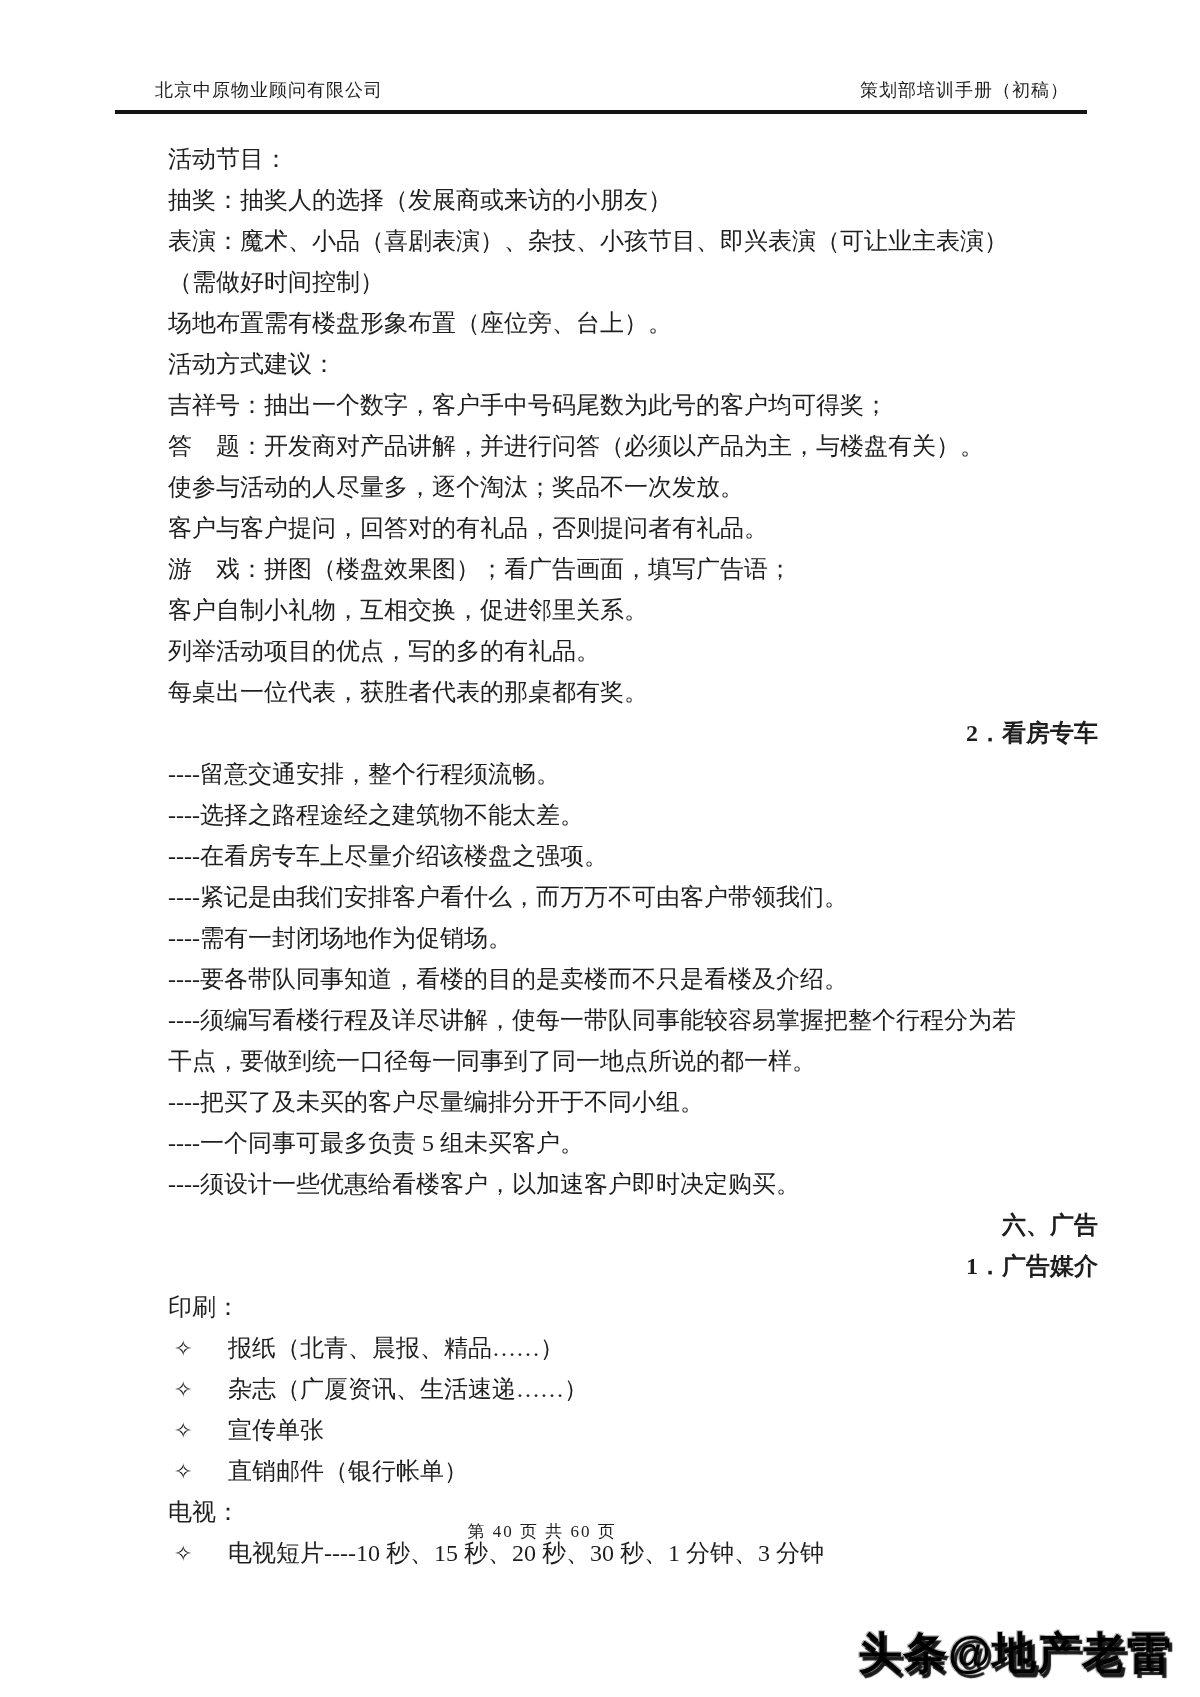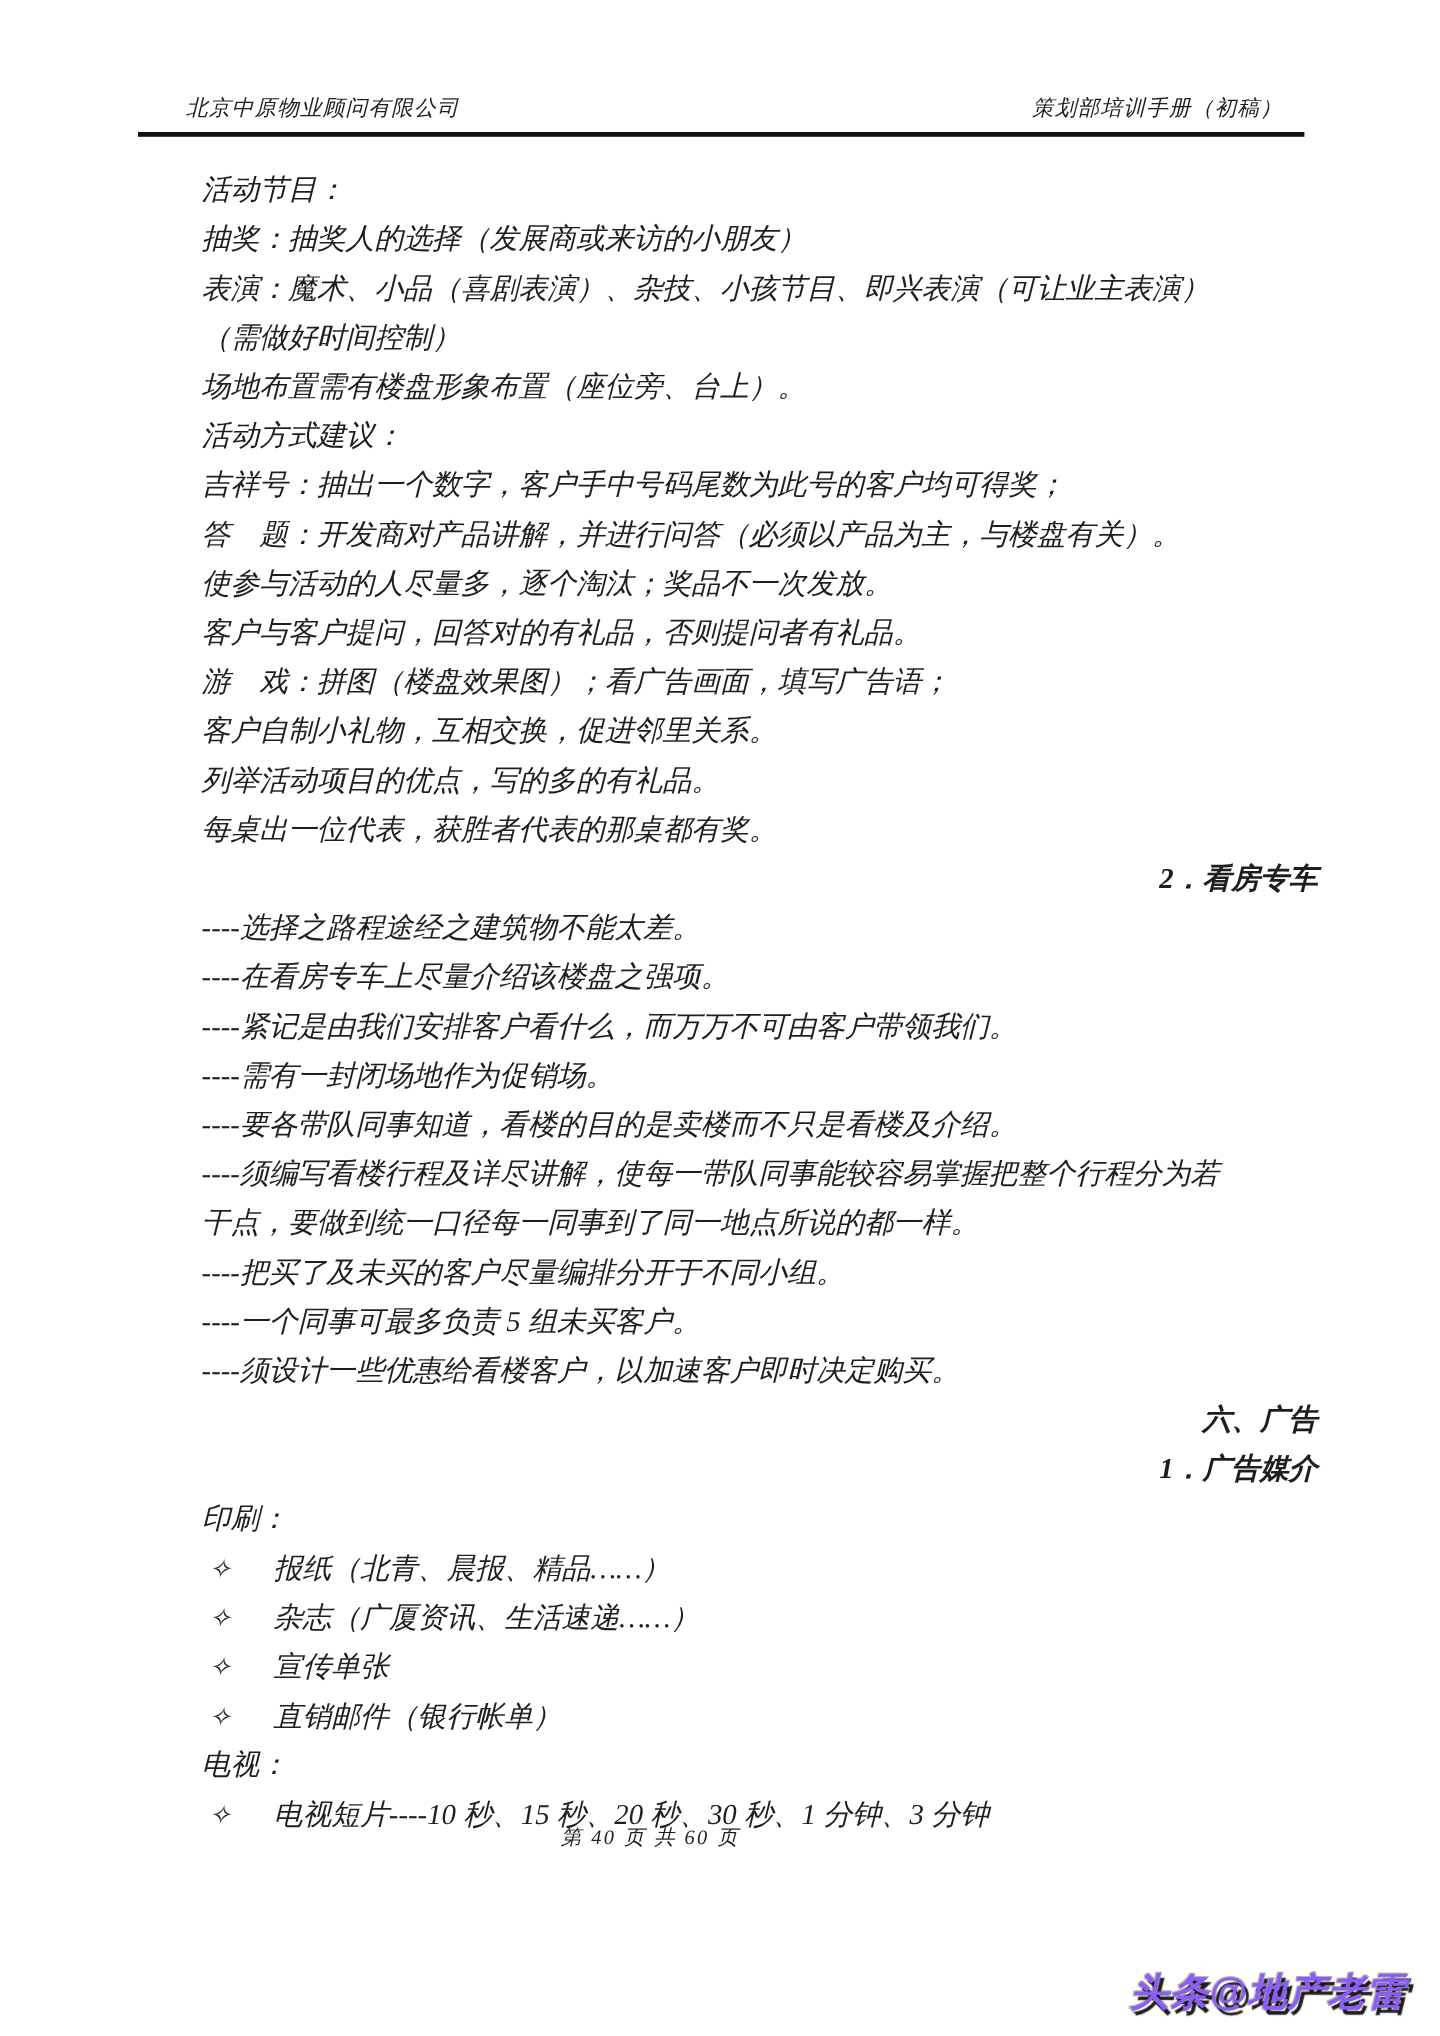--- a/index.html
+++ b/index.html
@@ -6,21 +6,20 @@
   html, body { margin: 0; padding: 0; background: #888; }
   .page {
     position: relative;
     width: 1200px;
     height: 1697px;
     margin: 0 auto;
     background: #ffffff;
     font-family: "Liberation Serif", "DejaVu Serif", serif;
     color: #1e1e1e;
     overflow: hidden;
-    font-style: italic;
   }
   
   .header { position: absolute; top: 78px; left: 115px; width: 972px; }
   .header-row {
     display: flex; justify-content: space-between; align-items: flex-end;
     font-size: 18px; padding: 0 18px 0 40px; letter-spacing: 1px;
   }
   .header-rule { margin-top: 8px; height: 4px; background: #141414; }
   
   .doc-body { position: absolute; top: 139px; left: 168px; width: 930px; }
@@ -35,22 +34,22 @@
   .bullet-text { flex: none; margin-left: 13px; }
   
   .footer {
     position: absolute; top: 1520px; left: 0; width: 1084px;
     text-align: center; font-size: 17px; letter-spacing: 2px;
   }
   
   .watermark {
     position: absolute; right: 28px; bottom: 14px;
     font-family: "Liberation Sans", "DejaVu Sans", sans-serif;
-    font-weight: bold; font-size: 32px; letter-spacing: 1px;
-    color: #8b5cf6;
+    font-weight: bold; font-size: 44px; letter-spacing: 1px;
+    color: #000000;
     text-shadow:
       3px 4px 1px #1a1a1a,
       -1px -1px 0 #b5b5b5,
       1px -1px 0 #b5b5b5,
       -1px 1px 0 #b5b5b5;
   }
 </style>
 </head>
 <body>
 
@@ -73,20 +72,21 @@
     <div class="line">活动方式建议：</div>
     <div class="line">吉祥号：抽出一个数字，客户手中号码尾数为此号的客户均可得奖；</div>
     <div class="line">答　题：开发商对产品讲解，并进行问答（必须以产品为主，与楼盘有关）。</div>
     <div class="line">使参与活动的人尽量多，逐个淘汰；奖品不一次发放。</div>
     <div class="line">客户与客户提问，回答对的有礼品，否则提问者有礼品。</div>
     <div class="line">游　戏：拼图（楼盘效果图）；看广告画面，填写广告语；</div>
     <div class="line">客户自制小礼物，互相交换，促进邻里关系。</div>
     <div class="line">列举活动项目的优点，写的多的有礼品。</div>
     <div class="line">每桌出一位代表，获胜者代表的那桌都有奖。</div>
     <div class="line h2">2．看房专车</div>
+    <div class="line">----留意交通安排，整个行程须流畅。</div>
     <div class="line">----选择之路程途经之建筑物不能太差。</div>
     <div class="line">----在看房专车上尽量介绍该楼盘之强项。</div>
     <div class="line">----紧记是由我们安排客户看什么，而万万不可由客户带领我们。</div>
     <div class="line">----需有一封闭场地作为促销场。</div>
     <div class="line">----要各带队同事知道，看楼的目的是卖楼而不只是看楼及介绍。</div>
     <div class="line">----须编写看楼行程及详尽讲解，使每一带队同事能较容易掌握把整个行程分为若</div>
     <div class="line">干点，要做到统一口径每一同事到了同一地点所说的都一样。</div>
     <div class="line">----把买了及未买的客户尽量编排分开于不同小组。</div>
     <div class="line">----一个同事可最多负责 5 组未买客户。</div>
     <div class="line">----须设计一些优惠给看楼客户，以加速客户即时决定购买。</div>

